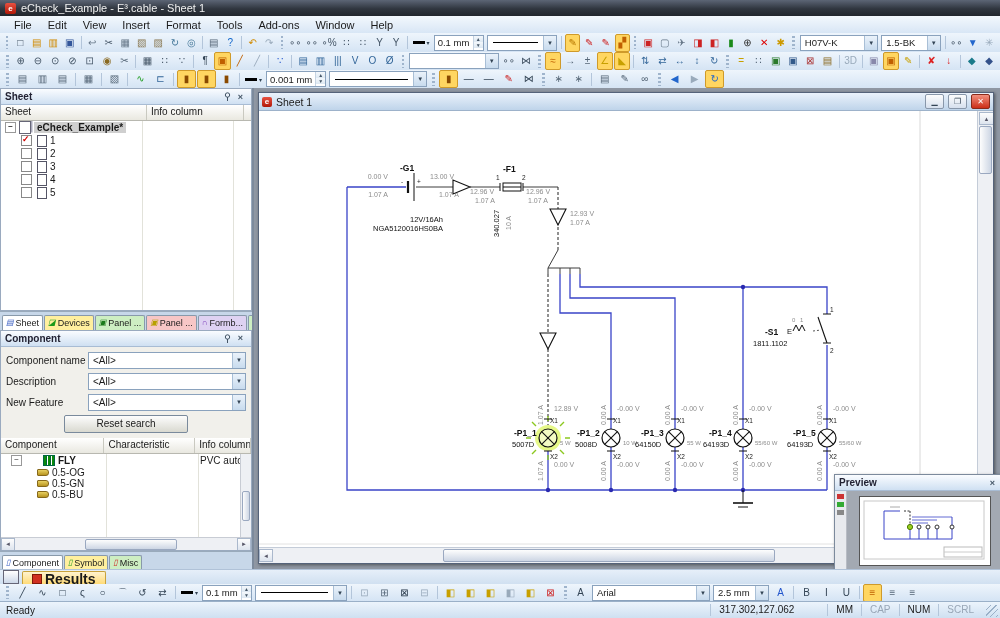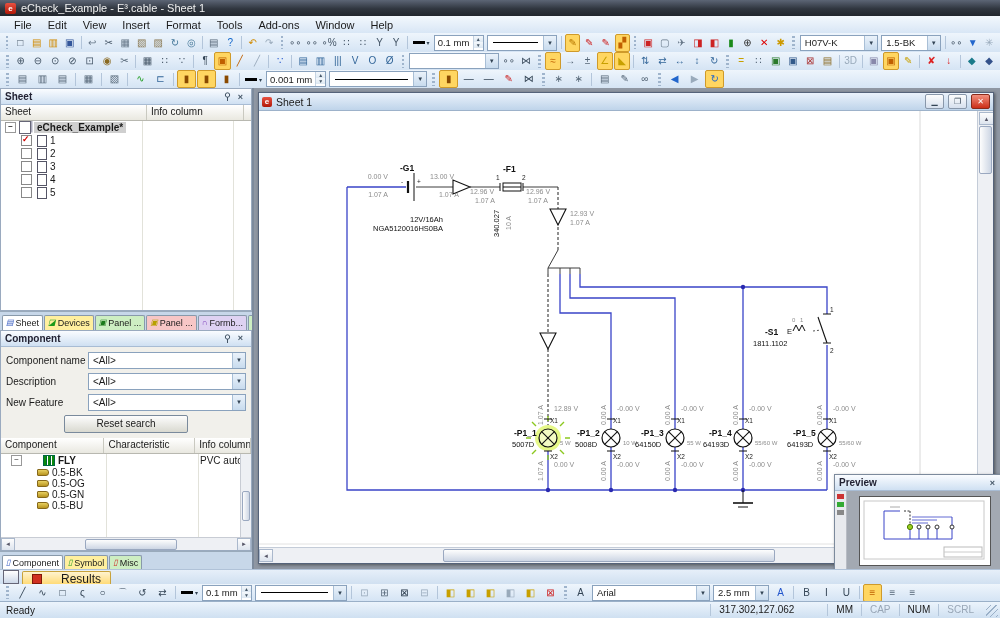--- a/index.html
+++ b/index.html
@@ -114,22 +114,22 @@
   .preview{position:absolute;left:580px;top:386px;width:168px;height:96px;background:#eceae3;
     border:1px solid #7c8a9c;display:flex;flex-direction:column;box-shadow:1px 1px 3px rgba(0,0,0,.35);}
   .pbody{flex:1;position:relative;background:#a3a9b2;}
   .pstrip{position:absolute;left:0;top:0;bottom:0;width:11px;background:#e8eaee;border-right:1px solid #b8bcc4;}
   .pstrip i{display:block;width:7px;height:5px;margin:3px auto 0;}
   .minisheet{position:absolute;left:24px;top:5px;width:130px;height:68px;background:#fff;border:1px solid #555;}
   
   .results{position:absolute;left:0;bottom:33px;height:15px;right:0;background:linear-gradient(#e6eff9,#cfdff0);
     border-top:1px solid #b0c2d8;display:flex;align-items:flex-end;padding-left:3px;gap:3px;}
   .winicon{width:14px;height:12px;border:1px solid #667;background:linear-gradient(#fff,#cdd8e8);margin-bottom:1px;}
-  .rtab{height:13px;display:inline-flex;align-items:center;gap:19px;padding:0 9px;font-size:12px;
-    background:linear-gradient(#fff3cf,#ffd970);border:1px solid #c8a23c;border-bottom:none;border-radius:2px 2px 0 0;}
+  .rtab{height:13px;display:inline-flex;align-items:center;gap:3px;padding:0 9px;font-size:14px;
+    background:linear-gradient(#fff3cf,#ffd970);border:1px solid #c8a23c;border-bottom:none;border-radius:2px 2px 0 0;font-weight:bold;}
   .rtab i{width:8px;height:8px;background:#d03020;border:1px solid #801808;}
   .statusbar{position:absolute;left:0;bottom:0;height:16px;right:0;background:linear-gradient(#ecf4fc,#cfe0f1);
     border-top:1px solid #9ab0c8;display:flex;align-items:center;font-size:10px;padding-left:6px;}
   .statusbar .sp{flex:1;}
   .scell{border-left:1px solid #b4c6da;padding:0 8px;height:12px;line-height:12px;}
   .dim{color:#98a6b6;}
   .grip2{width:12px;height:12px;margin:2px 2px 0 4px;
     background:repeating-linear-gradient(135deg,rgba(0,0,0,0) 0 3px,#9ab0c8 3px 4px);}
   .sp{flex:1;}
 </style>
@@ -485,24 +485,20 @@
         <span class="vline" style="left:105px"></span>
           <span class="vline" style="left:197px"></span>
         <div class="crow" style="height:13px">
           <span class="expander" style="margin-left:10px">−</span>
           <span class="cable"></span>
           <b>FLY</b>
           <span style="position:absolute;left:199px;overflow:hidden;white-space:nowrap;width:40px">PVC automot</span>
         </div>
         <div>
 
-            <div class="crow">
-              <span class="lug"></span>
-              <span>0.5-BK</span>
-            </div>
 
 
 
             <div class="crow">
               <span class="lug"></span>
               <span>0.5-OG</span>
             </div>
 
 
             <div class="crow">

